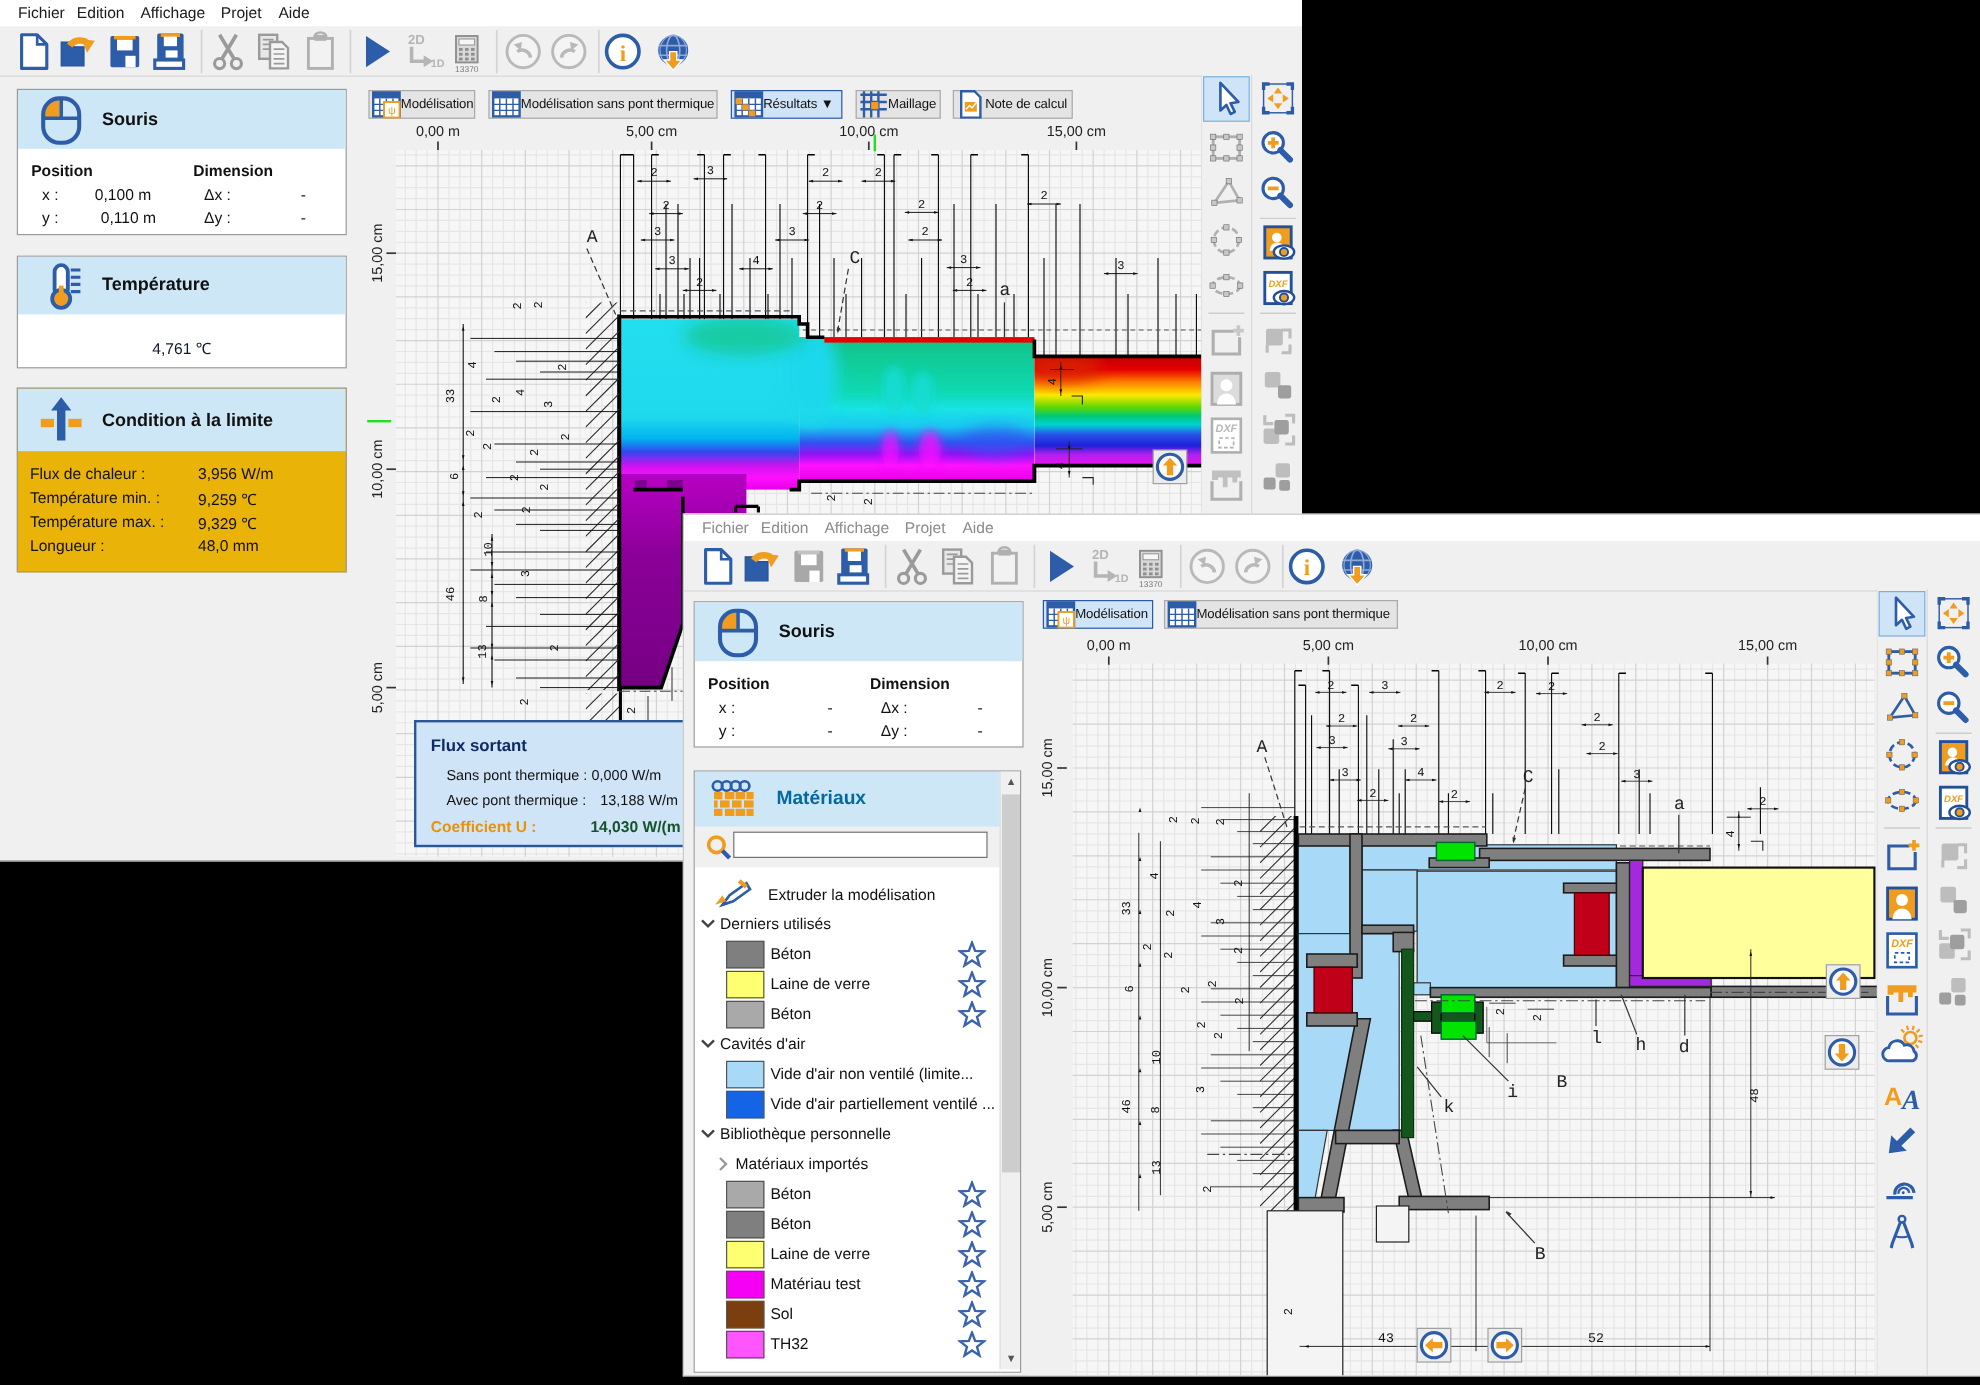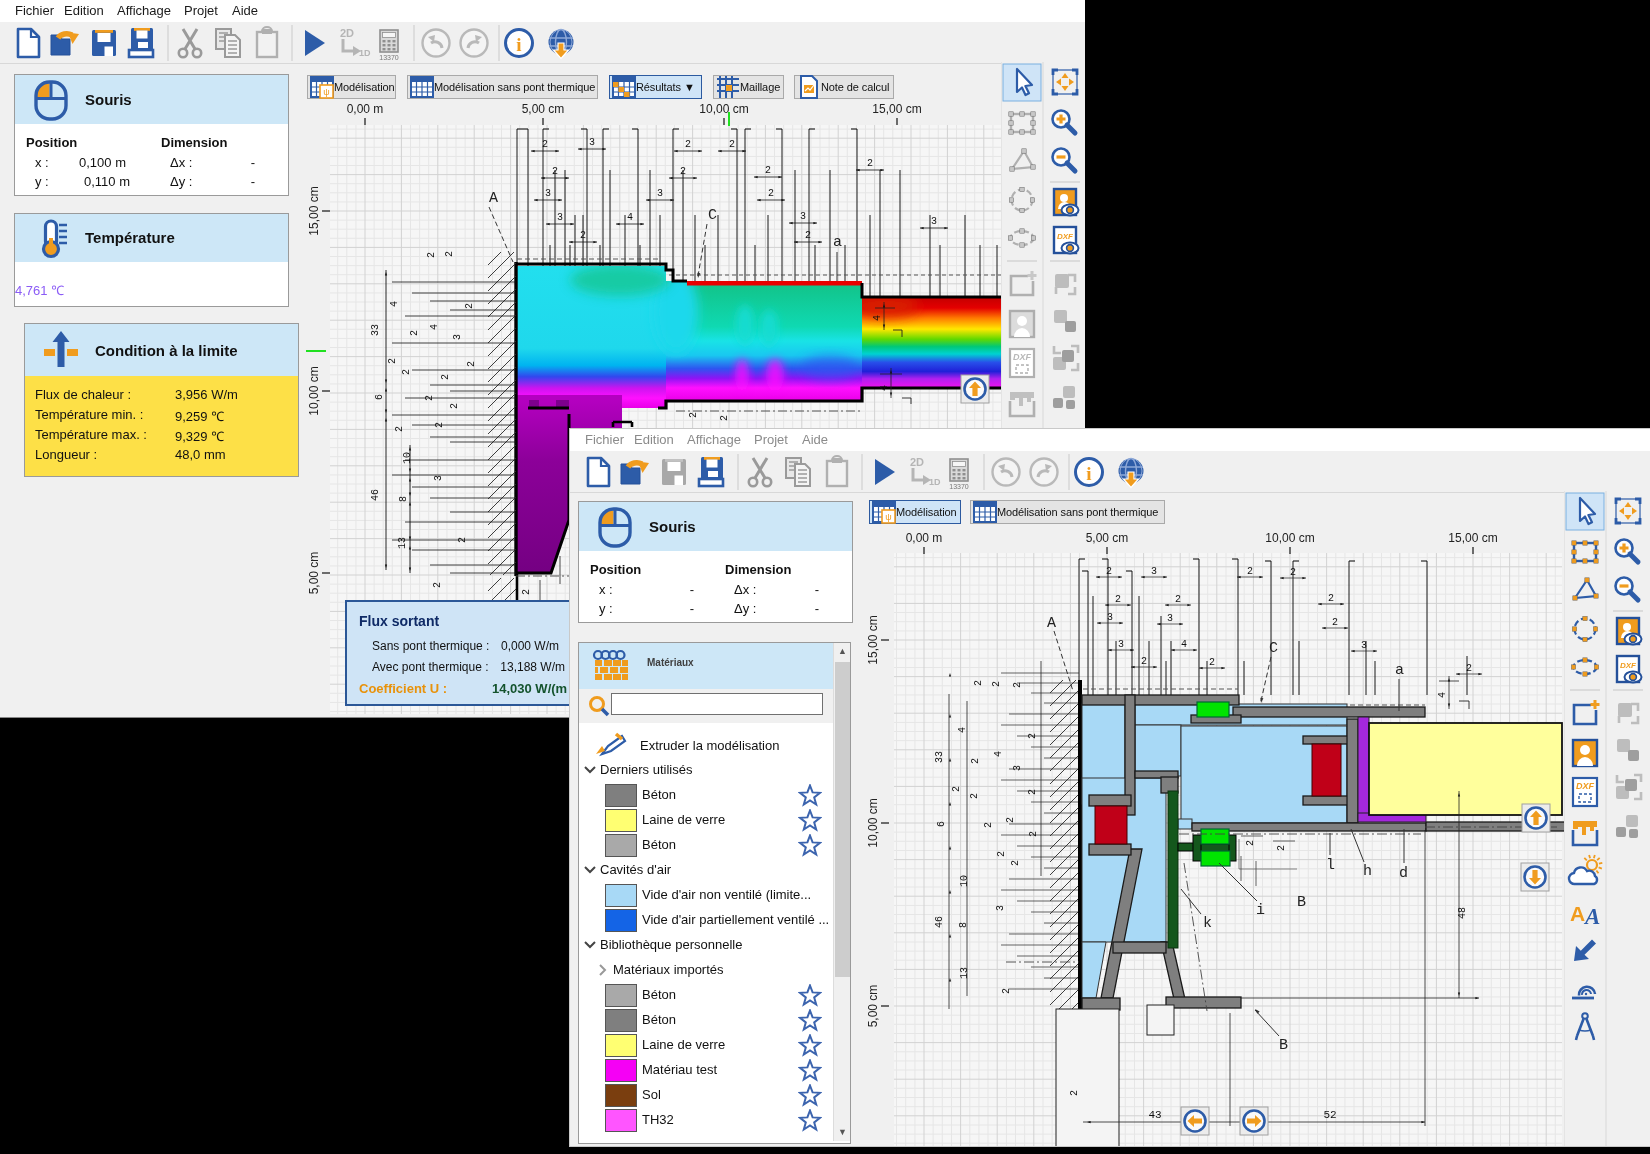--- a/index.html
+++ b/index.html
@@ -445,23 +445,23 @@
 <div style="position:absolute;left:0;top:0;width:100%;height:48px;background:#cde7f7">
 <svg width="80" height="48" viewBox="0 0 80 48">
           <g transform="translate(36,24)">
 <rect x="-5.5" y="-17" width="11" height="26" rx="5.5" fill="#fff" stroke="#2d5ca8" stroke-width="3.2"></rect>
 <circle cx="0" cy="11" r="7.5" fill="#f09c1e" stroke="#2d5ca8" stroke-width="3.2"></circle>
 <rect x="-2" y="0" width="4" height="10" fill="#f09c1e"></rect>
 <path d="M8,-13 h8 M8,-7 h8 M8,-1 h8 M8,5 h8" stroke="#2d5ca8" stroke-width="2.6"></path>
           </g>
         </svg>
 <b style="position:absolute;left:70px;top:15px;font-size:15px;color:#111">Température</b></div>
-<span style="position:absolute;left:0;top:67px;width:100%;font-size:13px;color:#8b5cf6">4,761 ℃</span>
+<span style="position:absolute;left:0;top:67px;width:100%;text-align:center;font-size:13px;color:#0f172a">4,761 ℃</span>
 </div>
-<div style="position:absolute;left:24px;top:323px;width:273px;height:152px;background:#fde047;border:1px solid #9a9a9a;font-size:13px;color:#111">
+<div style="position:absolute;left:14px;top:323px;width:273px;height:152px;background:#eab308;border:1px solid #9a9a9a;font-size:13px;color:#111">
 <div style="position:absolute;left:0;top:0;width:100%;height:52px;background:#cde7f7">
 <svg width="80" height="52" viewBox="0 0 80 52">
           <g transform="translate(36,26)">
 <rect x="-17" y="-1" width="11" height="7" fill="#f09c1e"></rect>
 <rect x="6" y="-1" width="11" height="7" fill="#f09c1e"></rect>
 <path d="M-3.5,17 V-8 h-5 L0,-19 l8.5,11 h-5 V17 z" fill="#2d5ca8"></path>
           </g>
         </svg>
 <b style="position:absolute;left:70px;top:18px;font-size:15px">Condition à la limite</b></div>
 <span style="position:absolute;left:10px;top:63px">Flux de chaleur :</span>
@@ -579,21 +579,21 @@
         <rect x="-2" y="-11" width="12" height="12" rx="2" fill="#bdbdbd"></rect>
         <rect x="-12" y="1" width="10" height="10" rx="2" fill="#9e9e9e"></rect>
         <rect x="1" y="3" width="9" height="9" rx="2" fill="#9e9e9e"></rect>
       </g>
       <line x1="1001" y1="62" x2="1001" y2="717" stroke="#d8d8d8"></line>
       <line x1="1043" y1="62" x2="1043" y2="717" stroke="#d8d8d8"></line>
     </svg>
 <div style="position:absolute;left:345px;top:600px;width:241px;height:106px;background:#cfe4f6;border:2px solid #2b5797;box-sizing:border-box;font-size:12px;color:#111">
 <b style="position:absolute;left:12px;top:11px;font-size:14px;color:#0f2a66;">Flux sortant</b>
 <span style="position:absolute;left:25px;top:37px">Sans pont thermique :</span>
-      <span style="position:absolute;left:146px;top:37px;width:66px;text-align:right">0,000 W/m</span>
+      <span style="position:absolute;left:146px;top:37px;width:66px;">0,000 W/m</span>
 <span style="position:absolute;left:25px;top:58px">Avec pont thermique :</span>
       <span style="position:absolute;left:148px;top:58px;width:70px;text-align:right">13,188 W/m</span>
 <b style="position:absolute;left:12px;top:79px;color:#e8920a;font-size:13px">Coefficient U :</b>
       <b style="position:absolute;left:145px;top:79px;color:#14532d;font-size:13px">14,030 W/(m</b>
 </div>
   </div>
 <div style="position:absolute;left:569px;top:428px;width:1081px;height:719px;background:#f0f0f0;overflow:hidden;border:1px solid #c9c9c9;border-right:none;box-sizing:border-box">
     <svg style="position:absolute;left:0;top:0" width="1081" height="719" viewBox="569 428 1081 719">
       <rect x="855" y="490" width="710" height="657" fill="#f0f0f0"></rect>
       <rect x="893" y="552" width="668" height="593" fill="#f6f6f6"></rect>
@@ -1002,21 +1002,21 @@
             <rect x="-16" y="1" width="3" height="6" fill="#f09c1e"></rect>
             <rect x="-11" y="1" width="8" height="6" fill="#f09c1e"></rect>
             <rect x="-1" y="1" width="8" height="6" fill="#f09c1e"></rect>
             <rect x="9" y="1" width="8" height="6" fill="#f09c1e"></rect>
             <rect x="-16" y="8" width="7" height="6" fill="#f09c1e"></rect>
             <rect x="-7" y="8" width="8" height="6" fill="#f09c1e"></rect>
             <rect x="2" y="8" width="8" height="6" fill="#f09c1e"></rect>
             <rect x="11" y="8" width="6" height="6" fill="#f09c1e"></rect>
           </g>
         </svg>
-<b style="position:absolute;left:68px;top:14px;font-size:10px;color:#404040">Matériaux</b></div>
+<b style="position:absolute;left:68px;top:14px;font-size:16px;color:#0369a1">Matériaux</b></div>
       <div style="position:absolute;left:0;top:46px;width:100%;height:34px;background:#f0f0f0">
 <svg width="30" height="30" viewBox="0 0 30 30" style="position:absolute;left:5px;top:2px">
           <g transform="translate(15,15)">
 <circle cx="-2" cy="-2" r="6.5" fill="none" stroke="#f09c1e" stroke-width="3"></circle>
 <line x1="3" y1="3" x2="9" y2="9" stroke="#2d5ca8" stroke-width="3.6"></line>
           </g>
         </svg>
 <div style="position:absolute;left:32px;top:4px;width:210px;height:20px;background:#fff;border:1px solid #707070"></div>
       </div>
       <div style="position:absolute;left:0;top:80px;width:100%;height:420px;background:#fff"></div>

